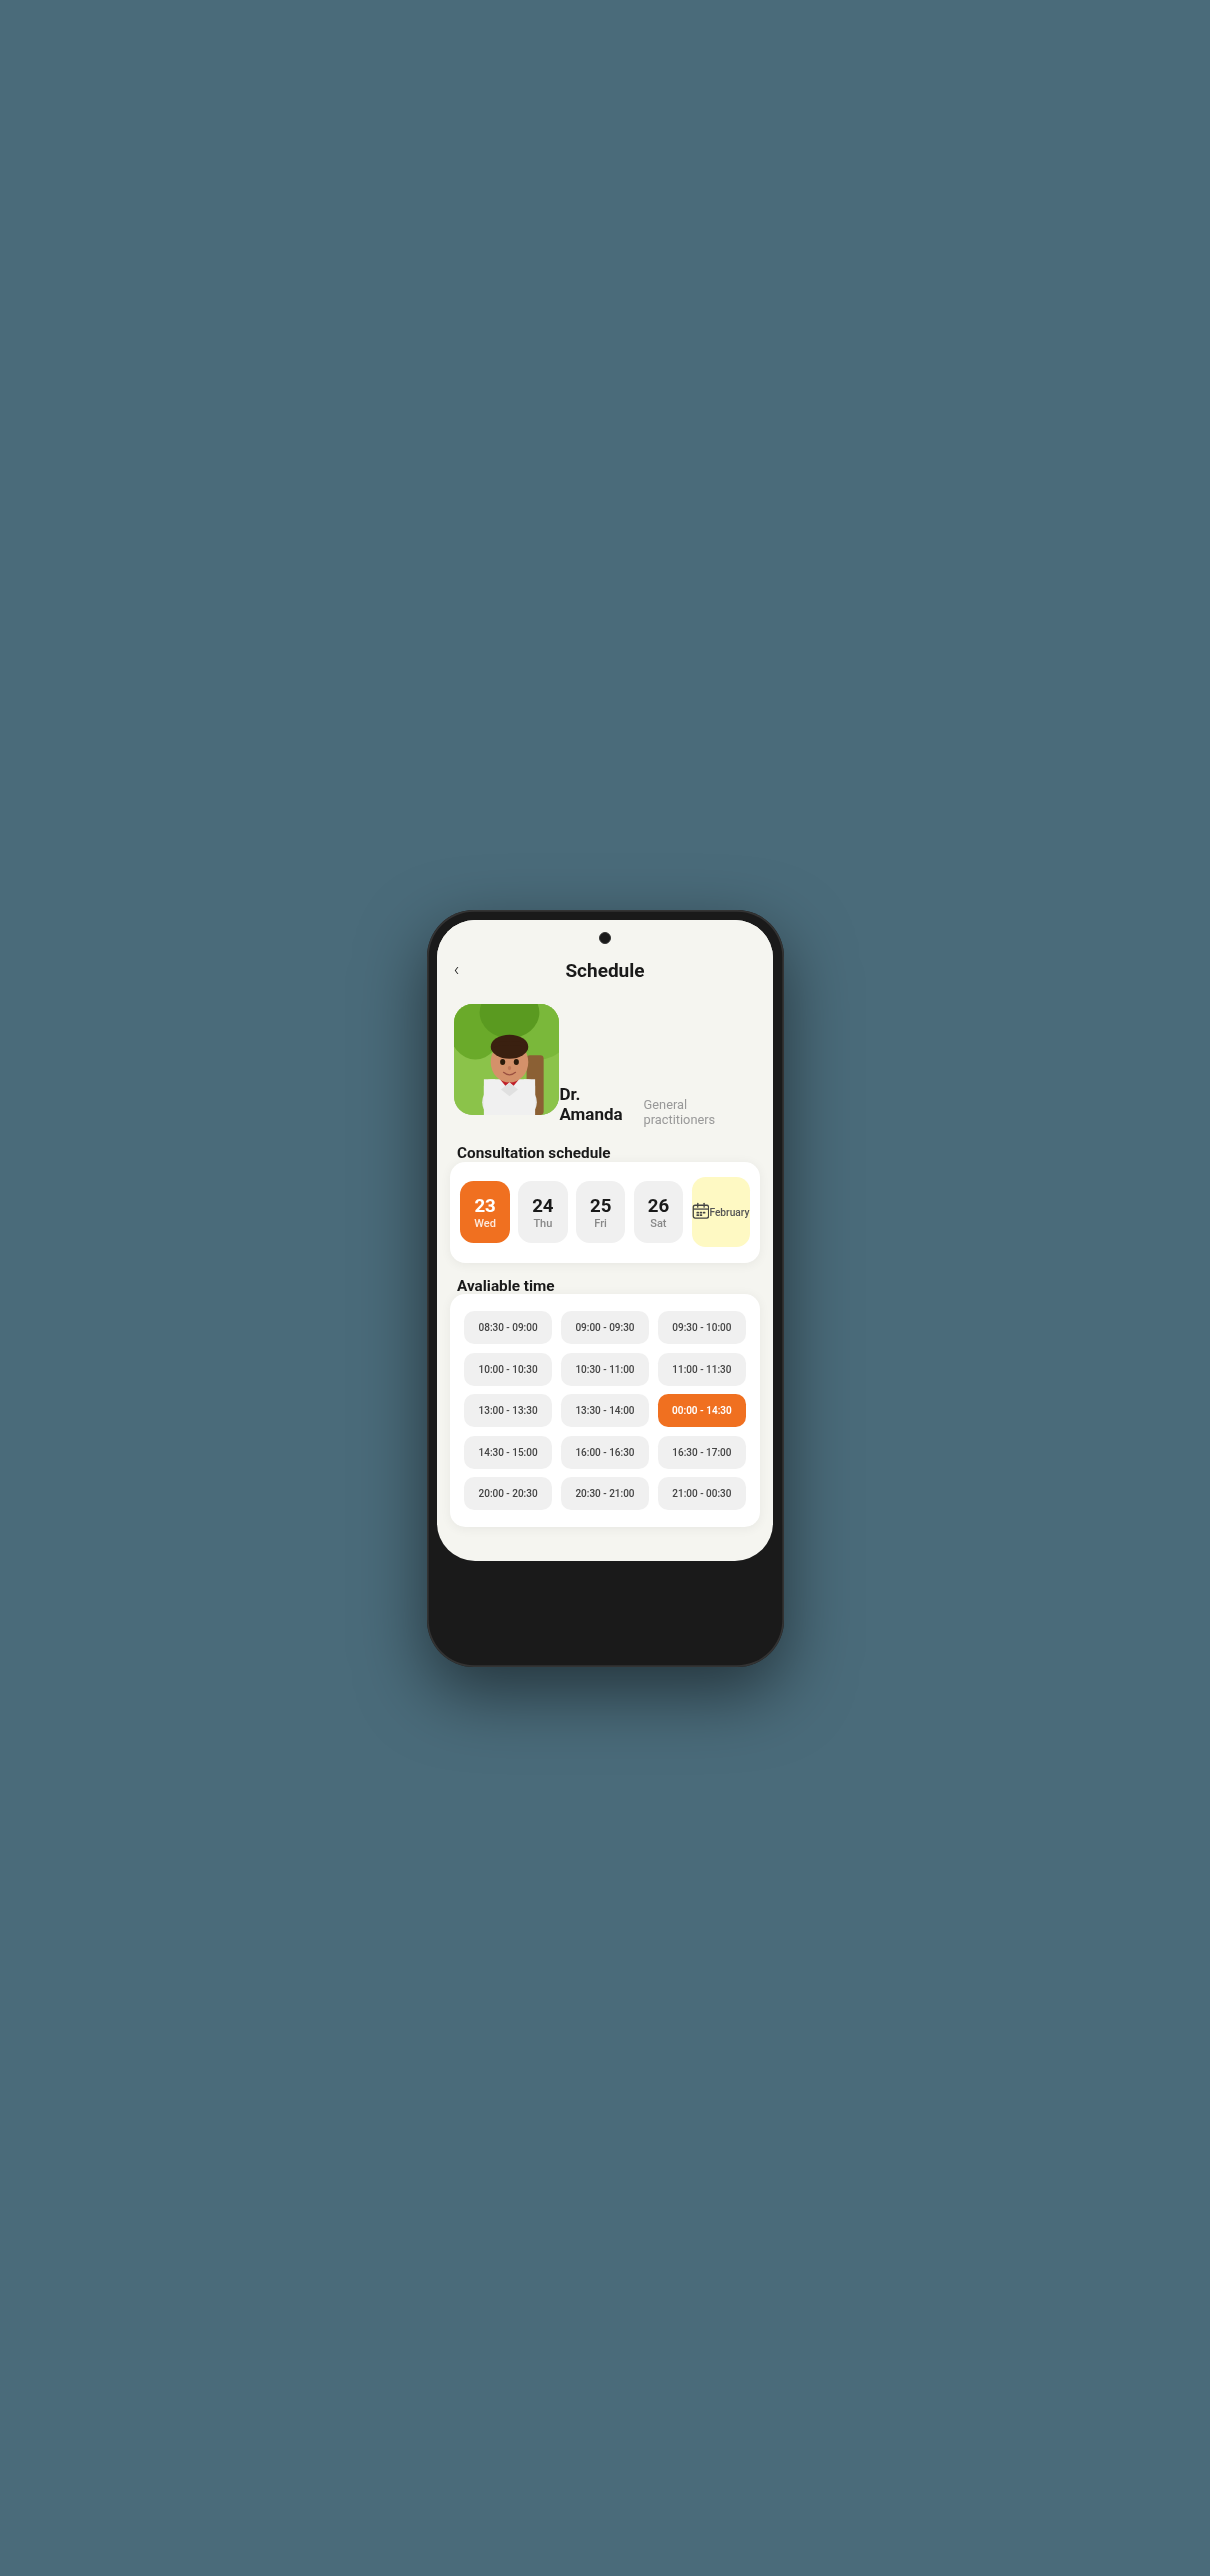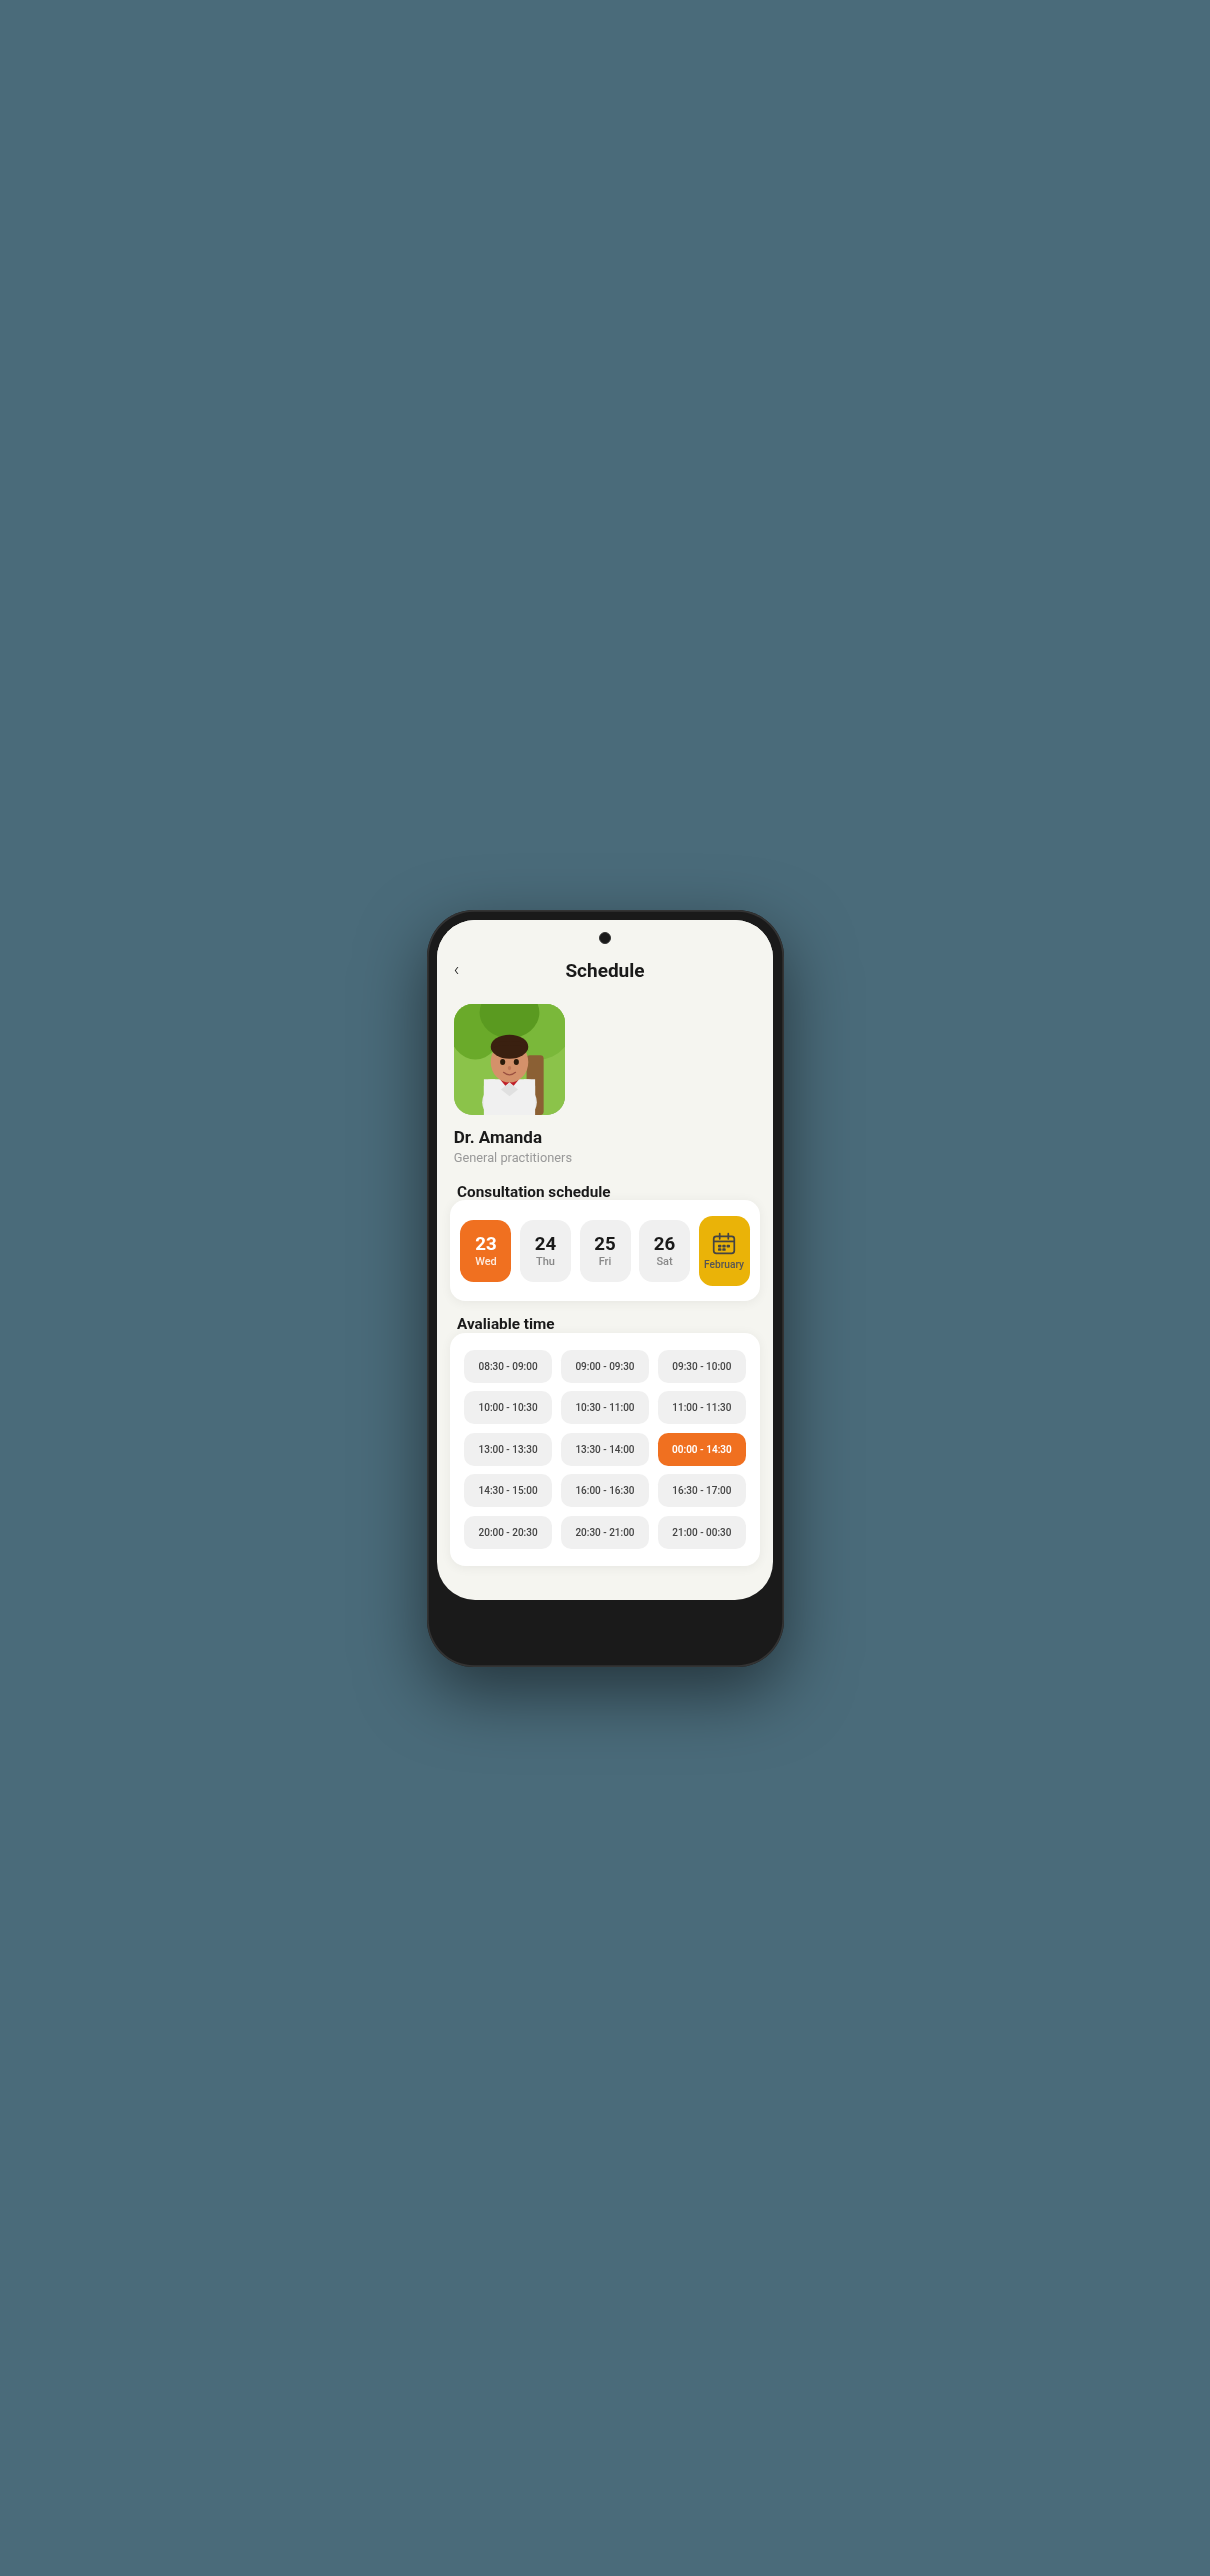--- a/index.html
+++ b/index.html
@@ -83,22 +83,22 @@
 
     .header-title {
       font-size: 19px;
       font-weight: 700;
       color: #1a1a1a;
     }
 
     
     .doctor-profile {
       display: flex;
-      flex-direction: column;
-      align-items: flex-start;
+      flex-direction: row;
+      align-items: flex-end;
       padding: 8.5px 17px 17px;
       background: #f5f5f0;
     }
 
     
     .doctor-svg-container {
       width: 111px;
       height: 111px;
       border-radius: 18.7px;
       overflow: hidden;
@@ -177,27 +177,27 @@
       font-weight: 500;
       color: #888;
     }
 
     .date-item.selected .date-day {
       color: rgba(255,255,255,0.85);
     }
 
     .calendar-btn {
       display: flex;
-      flex-direction: column;
+      flex-direction: row;
       align-items: center;
       justify-content: center;
       width: 58px;
       height: 70px;
       border-radius: 13.6px;
-      background: #eab308;
+      background: #fef9c3;
       cursor: pointer;
     }
 
     .calendar-icon-svg {
       width: 24px;
       height: 24px;
       margin-bottom: 3.4px;
     }
 
     .calendar-label {

